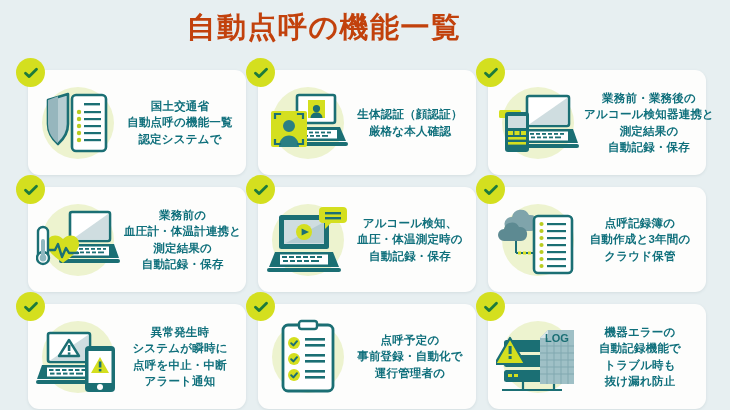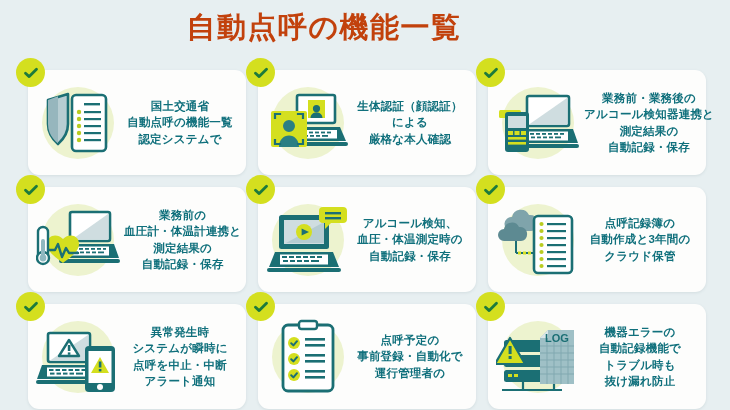--- a/index.html
+++ b/index.html
@@ -153,21 +153,20 @@
           <g fill="none" stroke="#1b6f74" stroke-width="2.2" stroke-linecap="square">
             <path d="M8 31 L8 27 L13 27"></path>
               <path d="M31 27 L36 27 L36 31"></path>
             <path d="M8 53 L8 57 L13 57"></path>
               <path d="M31 57 L36 57 L36 53"></path>
           </g>
         </svg>
       </div>
       <div class="card-text">
         <span class="ln">生体認証（顔認証）</span>
-        <span class="ln">による</span>
         <span class="ln">厳格な本人確認</span>
       </div>
     </div>
 
     <div class="card">
       <div class="badge">
         <svg width="16" height="16" viewBox="0 0 16 16">
           <path d="M2.5 8.2 L6.2 11.6 L13.5 4.2" fill="none" stroke="#1d7a3c" stroke-width="2.8" stroke-linecap="round" stroke-linejoin="round"></path>
         </svg>
       </div>

